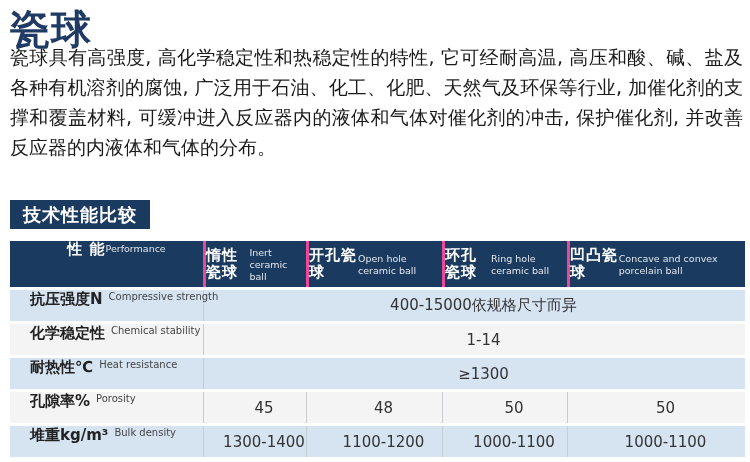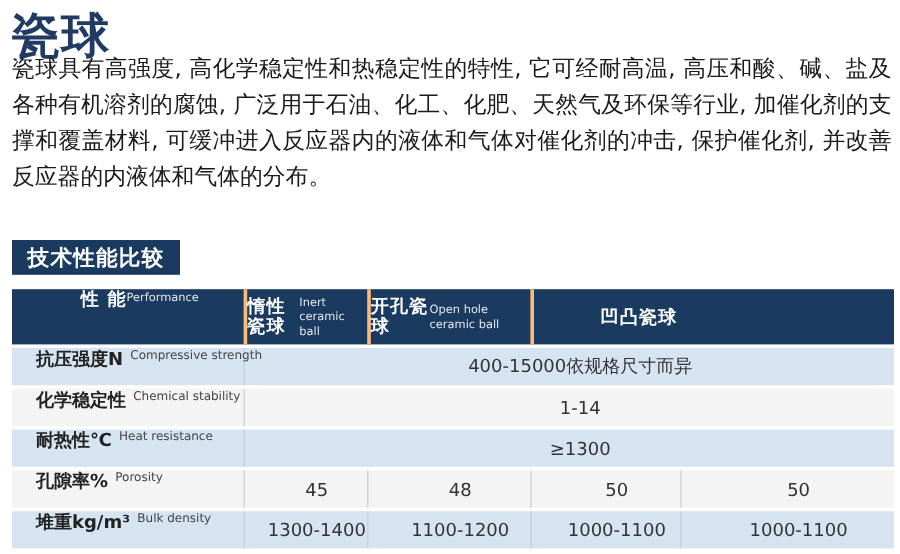--- a/index.html
+++ b/index.html
@@ -18,21 +18,21 @@
     line-height:30px;color:var(--ink);text-align:justify;}
 
   .badge{position:absolute;left:10px;top:200px;height:29px;background:var(--navy);
     color:#fff;font-size:18px;font-weight:bold;padding:0 13px;display:flex;
     align-items:center;letter-spacing:1px;}
 
   .tbl{position:absolute;left:10px;top:241px;width:735px;}
   .thead{display:flex;height:46px;background:var(--navy);}
   .th{display:flex;flex-direction:row;justify-content:center;align-items:center;
     color:#fff;}
-  .th + .th{border-left:3px solid #fdba74;}
+  .th + .th{border-left:3px solid #ec4899;}
   .th-cn{font-size:15px;font-weight:bold;letter-spacing:1px;line-height:17px;}
   .th-en{font-size:9.5px;color:rgba(255,255,255,0.88);line-height:12px;margin-top:2px;}
   .th.c0{align-items:flex-start;padding-left:20px;}
 
   .c0{width:193px;} .c1{width:103px;} .c2{width:136px;} .c3{width:125px;} .c4{width:178px;}
   .cspan{width:542px;}
 
   .trow{display:flex;height:31px;margin-top:3px;align-items:stretch;}
   .trow.blue{background:var(--rowblue);}
   .trow.gray{background:var(--rowgray);}
@@ -64,22 +64,27 @@
         <div class="th-en">Performance</div>
       </div>
       <div class="th c1">
         <div class="th-cn">惰性瓷球</div>
         <div class="th-en">Inert ceramic ball</div>
       </div>
       <div class="th c2">
         <div class="th-cn">开孔瓷球</div>
         <div class="th-en">Open hole ceramic ball</div>
       </div>
+      <div class="th c3">
+        <div class="th-cn">环孔瓷球</div>
+        <div class="th-en">Ring hole ceramic ball</div>
+      </div>
       <div class="th c4">
         <div class="th-cn">凹凸瓷球</div>
+        <div class="th-en">Concave and convex porcelain ball</div>
       </div>
     </div>
 
     <div class="trow blue">
       <div class="lab c0">
         <span class="lab-cn">抗压强度N</span>
         <span class="lab-en">Compressive strength</span>
       </div>
       <div class="val cspan">400-15000依规格尺寸而异</div>
     </div>

